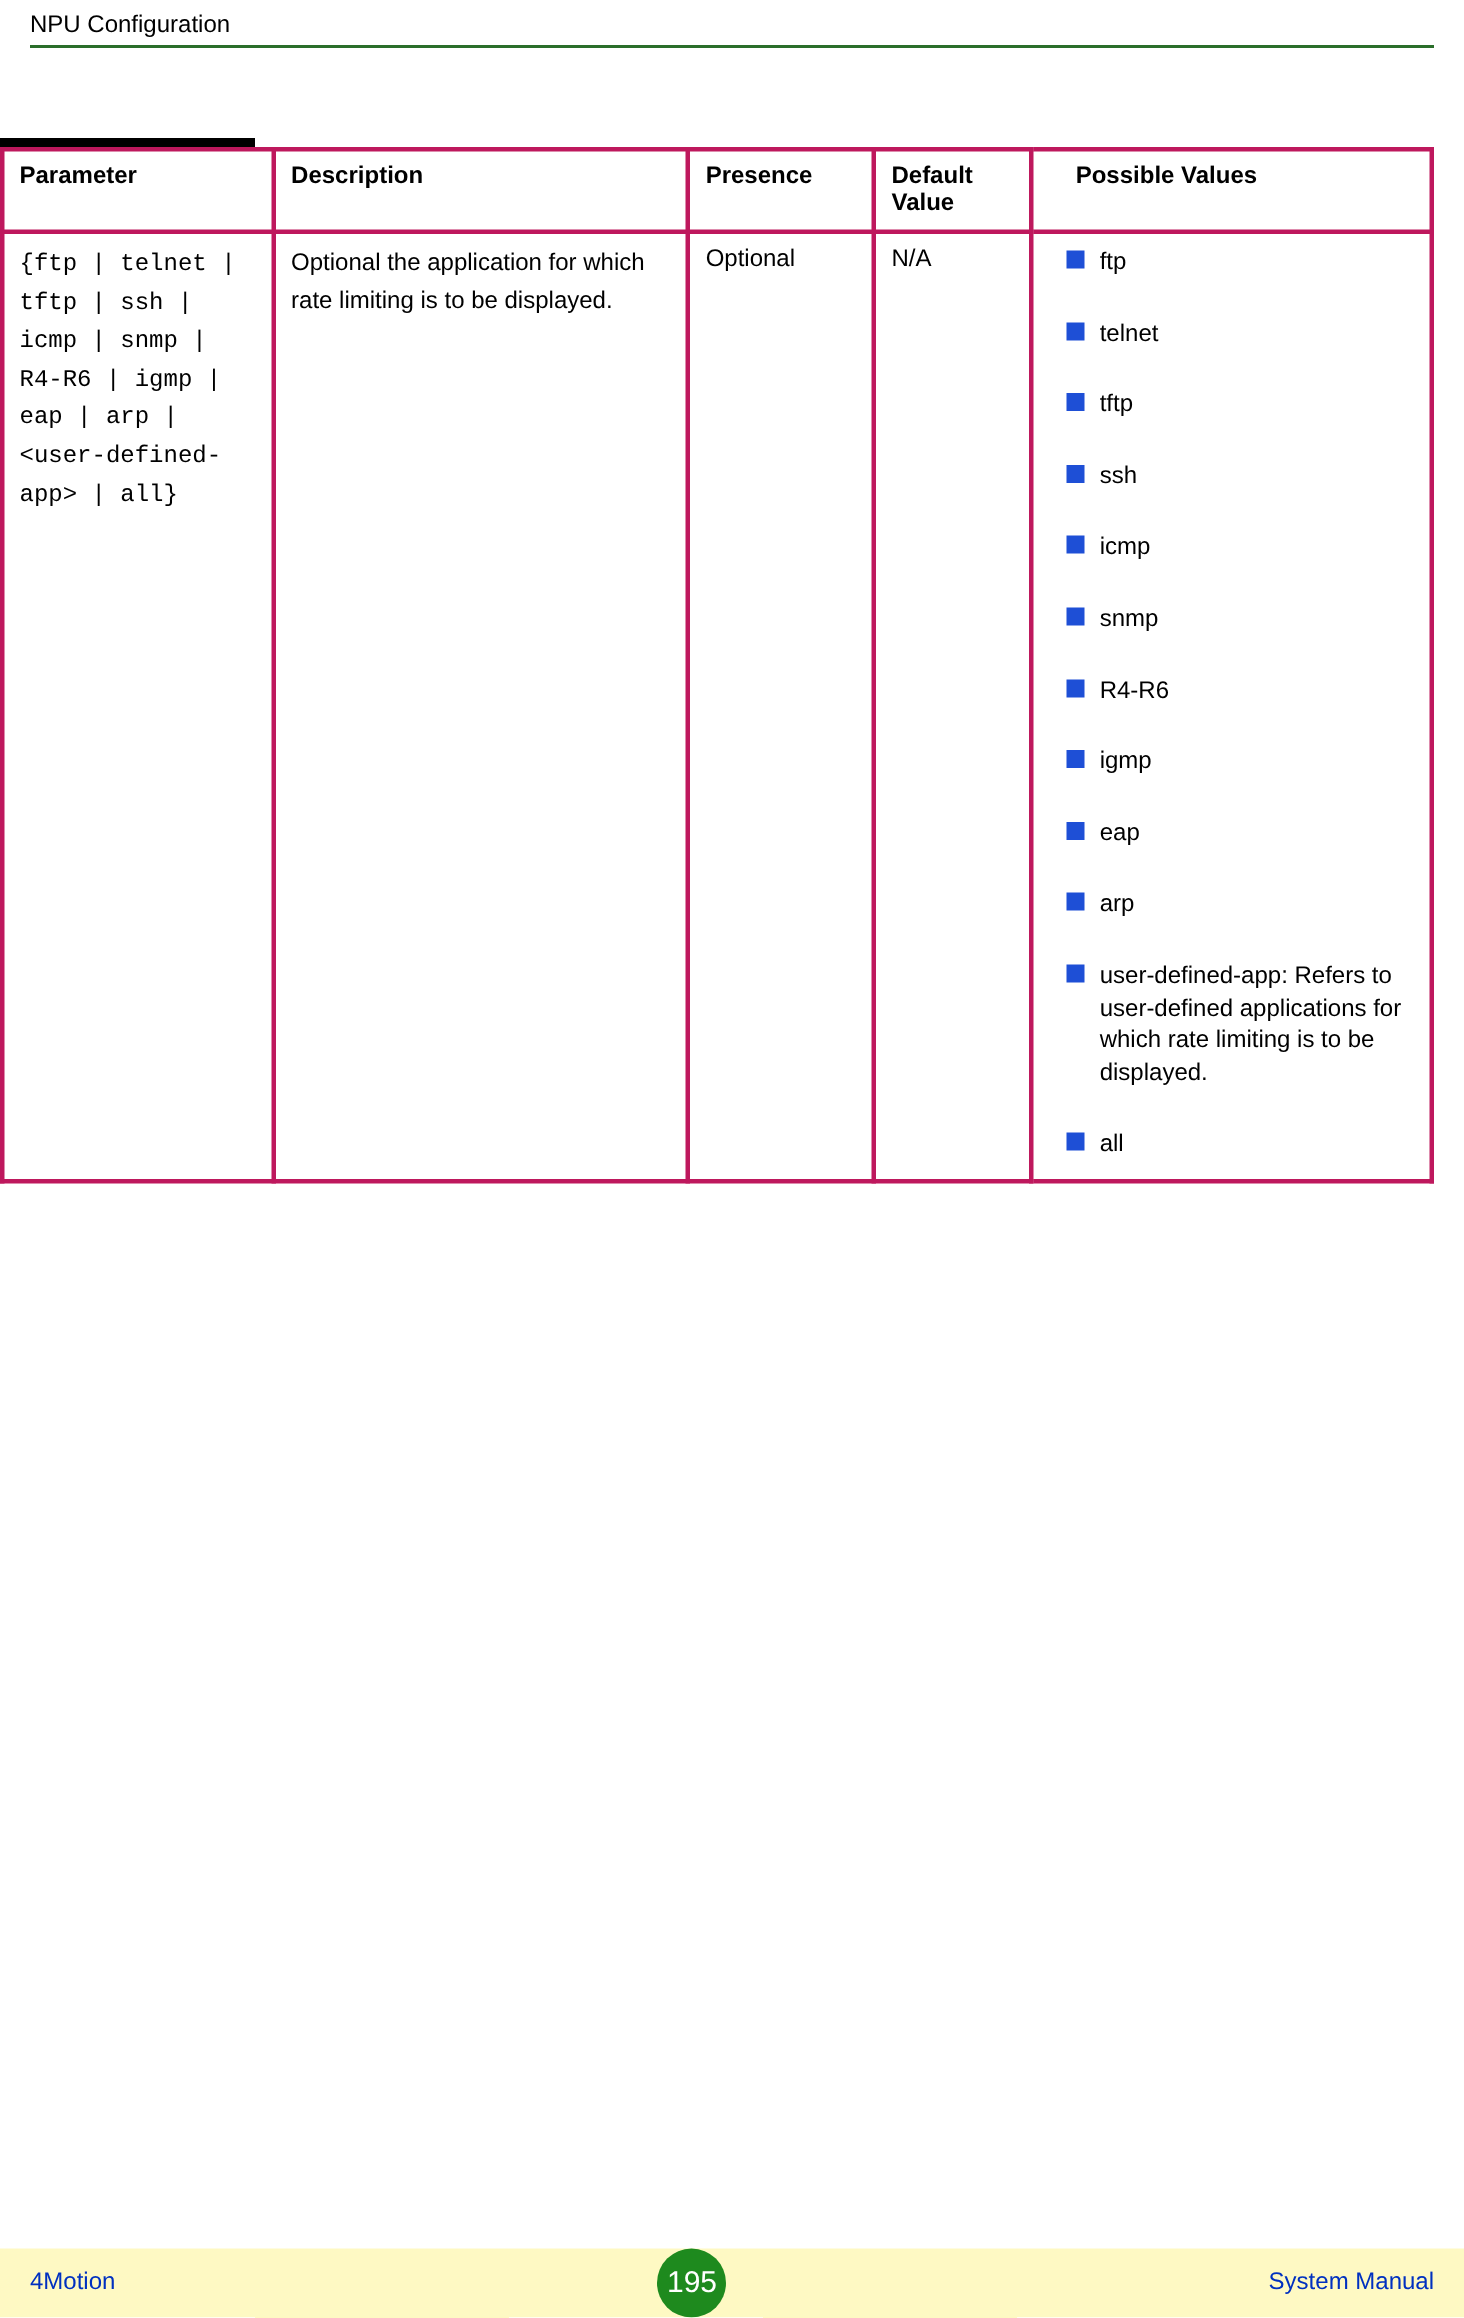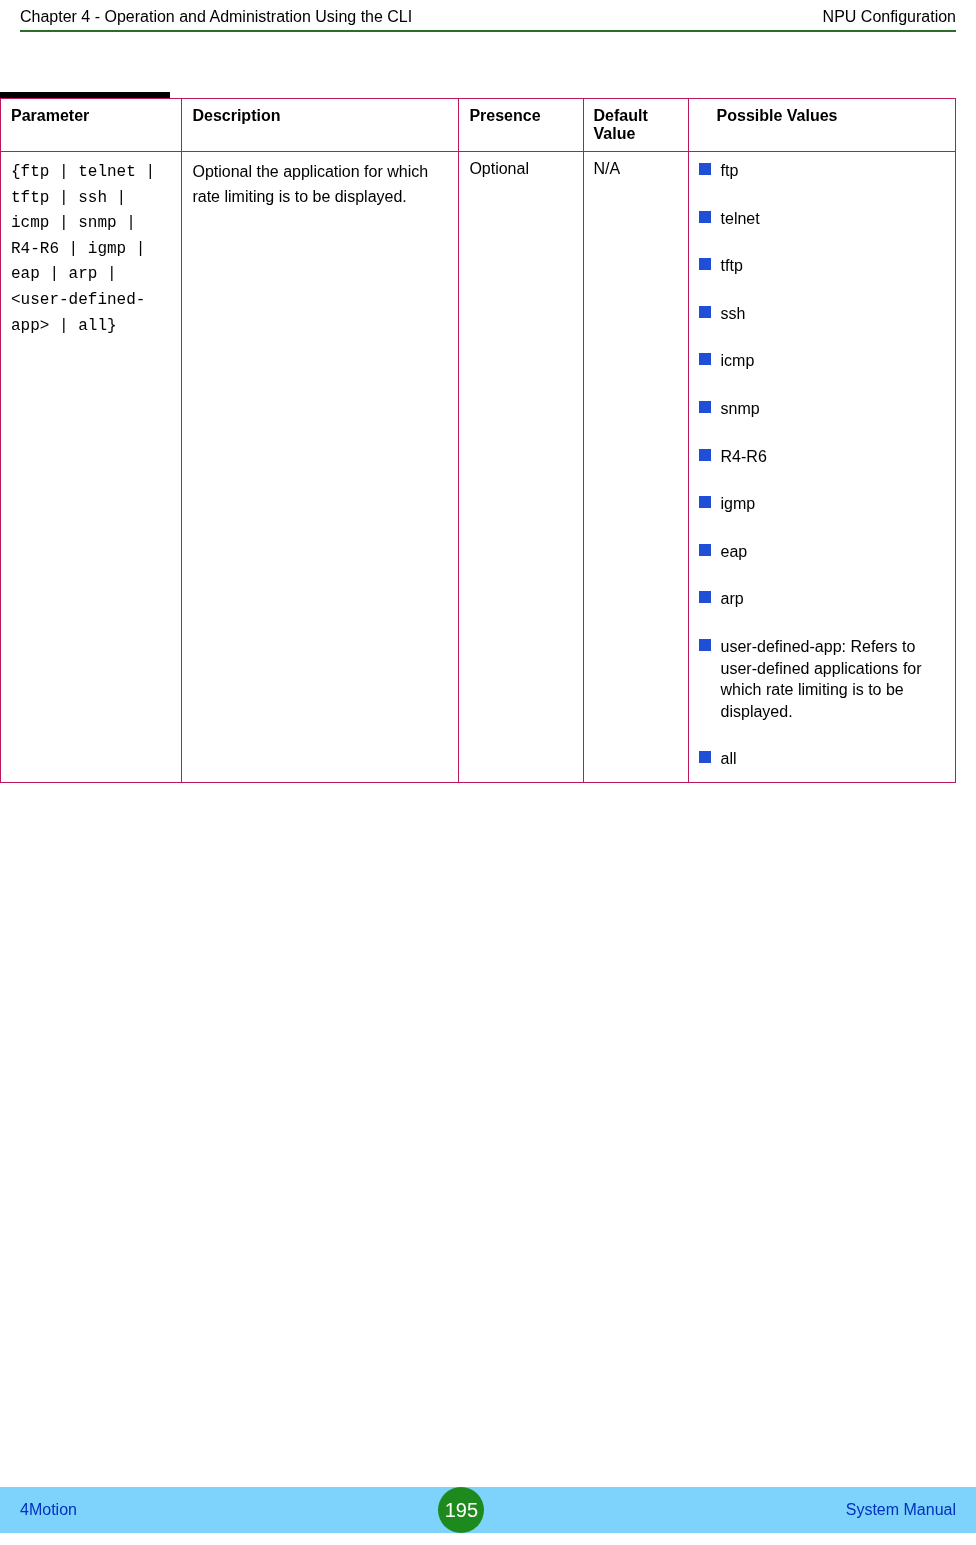--- a/index.html
+++ b/index.html
@@ -45,54 +45,55 @@
     height: 6px;
     background: #000;
     margin-bottom: 0;
   }
   table {
     border-collapse: collapse;
     width: 100%;
     font-size: 16px;
   }
   th, td {
-    border: 1px solid #be185d;
+    border: 3px solid #be185d;
     padding: 8px 10px;
     text-align: left;
     vertical-align: top;
   }
   th { font-weight: bold; }
   .mono {
     font-family: "Courier New", Courier, monospace;
     font-size: 16px;
     line-height: 1.6;
   }
   .pv-list { list-style: none; padding: 0; margin: 0; }
   .pv-list li {
     position: relative;
     padding-left: 22px;
     margin-bottom: 26px;
     line-height: 1.35;
+    margin-left: 12px;
   }
   .pv-list li:last-child { margin-bottom: 4px; }
   .sq {
     position: absolute;
     left: 0;
     top: 3px;
     width: 12px;
     height: 12px;
     background: #1e4fd6;
   }
   .footer {
     position: absolute;
-    bottom: 12px;
+    bottom: 0;
     left: 0;
     right: 0;
     height: 46px;
-    background: #7dd3fc;
+    background: #fef9c3;
     display: flex;
     align-items: center;
     justify-content: space-between;
     padding: 0 20px;
     font-size: 16px;
     color: #0030c0;
   }
   .page-badge {
     background: #1e8a1e;
     color: #fff;
@@ -108,21 +109,20 @@
   .col-param    { width: 19%; }
   .col-desc     { width: 29%; }
   .col-presence { width: 13%; }
   .col-default  { width: 11%; }
   .col-possible { width: 28%; padding-left: 28px; }
 </style>
 </head>
 <body>
 
 <div class="header">
-  <span>Chapter 4 - Operation and Administration Using the CLI</span>
   <span>NPU Configuration</span>
 </div>
 <hr class="header-rule">
 
 <div class="content">
   <div class="table-wrap">
     <div class="table-thick-top"></div>
     <table>
       <thead>
         <tr>

